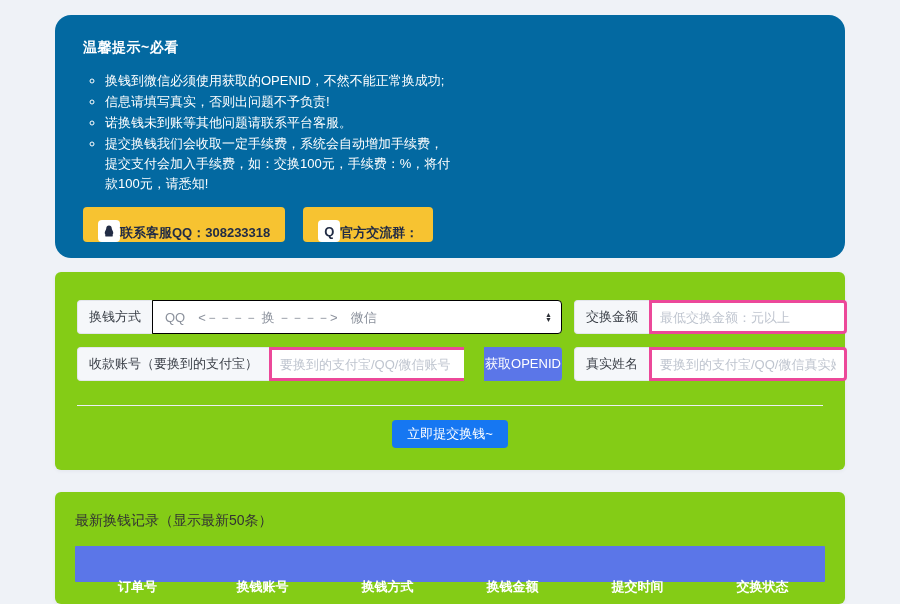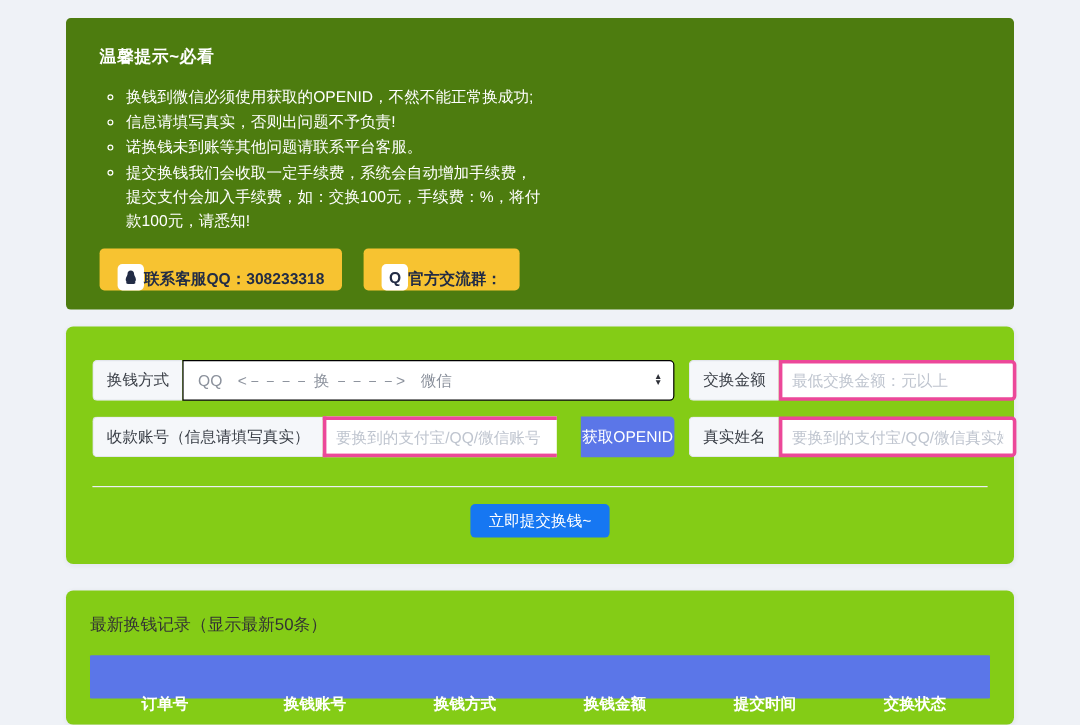--- a/index.html
+++ b/index.html
@@ -6,22 +6,22 @@
   html,body { width:900px; height:604px; }
   body {
     background:#eff2f7;
     font-family:"Liberation Sans","DejaVu Sans",sans-serif;
     overflow:hidden;
   }
   .page { padding:15px 55px 0; }
 
   
   .banner {
-    background:#4d7c0f;
-    border-radius:4px;
+    background:#0369a1;
+    border-radius:16px;
     padding:24px 28px 16px;
     color:#fff;
   }
   .banner-title { font-size:14px; font-weight:bold; letter-spacing:.5px; }
   .banner-list {
     list-style:circle;
     margin:14px 0 0;
     padding-left:22px;
     max-width:372px;
     font-size:13px;
@@ -144,21 +144,21 @@
             </span>
         </span>
       </div>
 
       <div class="igroup">
         <span class="addon">交换金额</span>
         <input type="text" placeholder="最低交换金额：元以上" style="">
       </div>
 
       <div class="igroup">
-        <span class="addon">收款账号（信息请填写真实）</span>
+        <span class="addon">收款账号（要换到的支付宝）</span>
         <input type="text" class="input-cut" placeholder="要换到的支付宝/QQ/微信账号" style="">
         <button class="openid-btn">获取OPENID</button>
       </div>
 
       <div class="igroup">
         <span class="addon">真实姓名</span>
         <input type="text" placeholder="要换到的支付宝/QQ/微信真实姓名" style="">
       </div>
 
     </div>

